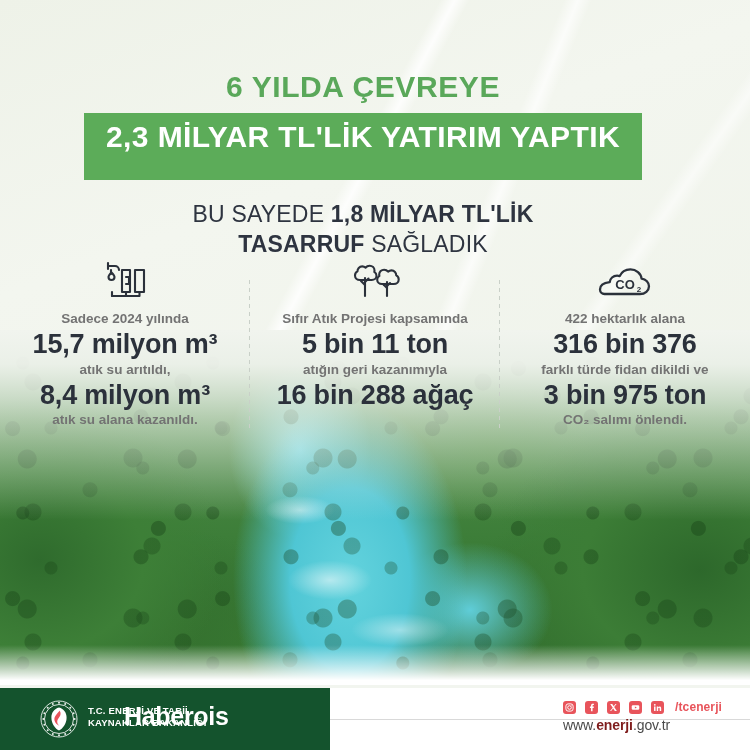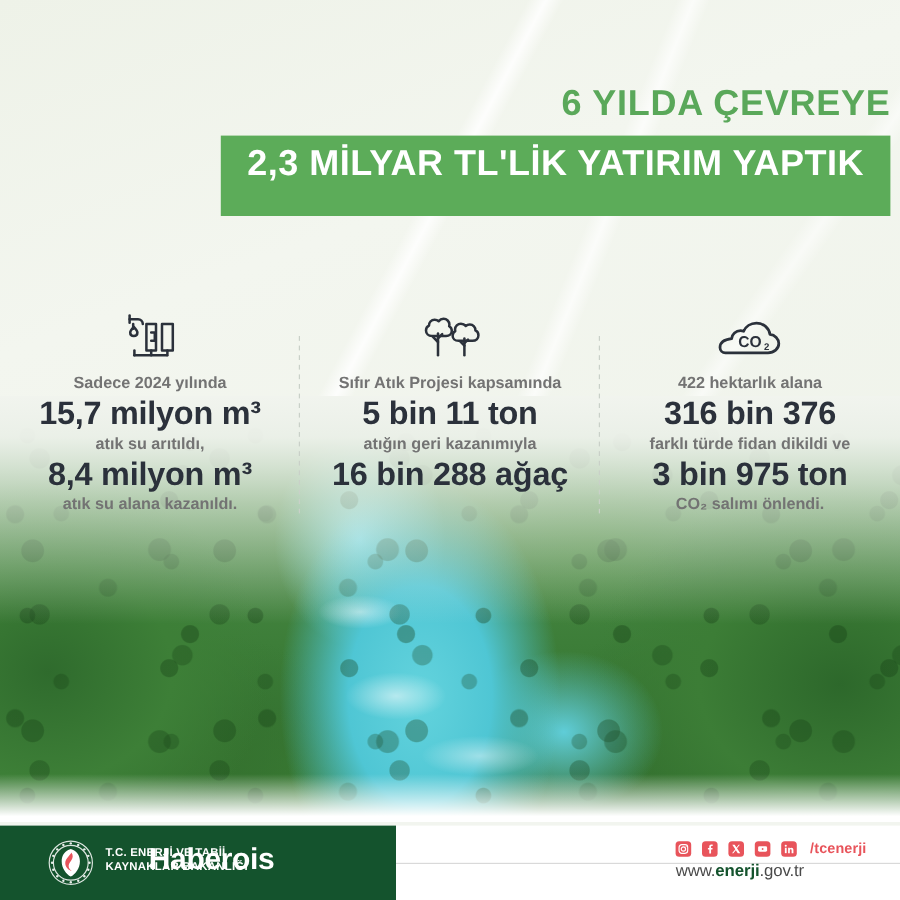--- a/index.html
+++ b/index.html
@@ -85,23 +85,22 @@
     position: absolute;
     left: 0; bottom: 0; width: 750px; height: 40px;
     background: linear-gradient(180deg, rgba(255,255,255,0) 0%, #ffffff 88%);
   }
 
   
   .headline-wrap {
     position: absolute;
     left: 0; top: 72px;
     width: 726px;
-    text-align: right;
+    text-align: center;
     z-index: 5;
-    margin-left: 16px;
   }
   .headline-1 {
     font-size: 30px;
     font-weight: 700;
     letter-spacing: .6px;
     color: #5aa85a;
     line-height: 1;
   }
   .banner {
     display: inline-block;
@@ -233,38 +232,42 @@
     font-weight: 700;
     margin-left: 2px;
     letter-spacing: .1px;
   }
   .weburl {
     margin-top: 3px;
     font-size: 14px;
     color: #4a4a4a;
     letter-spacing: -.1px;
   }
-  .weburl b { color: #14532d; font-weight: 700; text-align: right; }
+  .weburl b { color: #7f1d1d; font-weight: 700; text-align: right; }
 </style>
 </head>
 <body>
 
 <div id="poster">
 
   <div class="bg-top"></div>
   <div class="bg-photo">
     <div class="photo-inner"></div>
     <div class="photo-texture"></div>
     <div class="photo-fade-top"></div>
     <div class="photo-fade-bottom"></div>
   </div>
 
   <div class="headline-wrap">
     <div class="headline-1">6 YILDA ÇEVREYE</div>
     <div class="banner">2,3 MİLYAR TL'LİK YATIRIM YAPTIK</div>
+    <div class="subline">
+      <span>BU SAYEDE </span><b>1,8 MİLYAR TL'LİK</b><br>
+      <b>TASARRUF</b><span> SAĞLADIK</span>
+    </div>
   </div>
 
   <div class="stats">
 
     <div class="stat-col">
       <div class="stat-icon">
         <svg width="52" height="44" viewBox="0 0 52 44" fill="none" stroke="#2b313b" stroke-width="2.1" stroke-linecap="round" stroke-linejoin="round">
           <path d="M9 8h7a4 4 0 0 1 4 4"></path>
           <path d="M9 5v6"></path>
           <path d="M12 12v4"></path>

